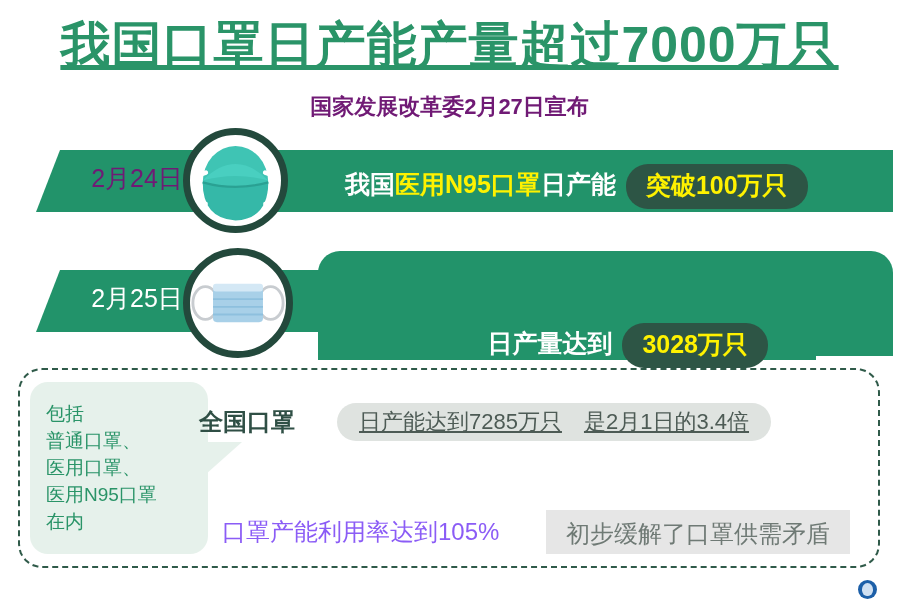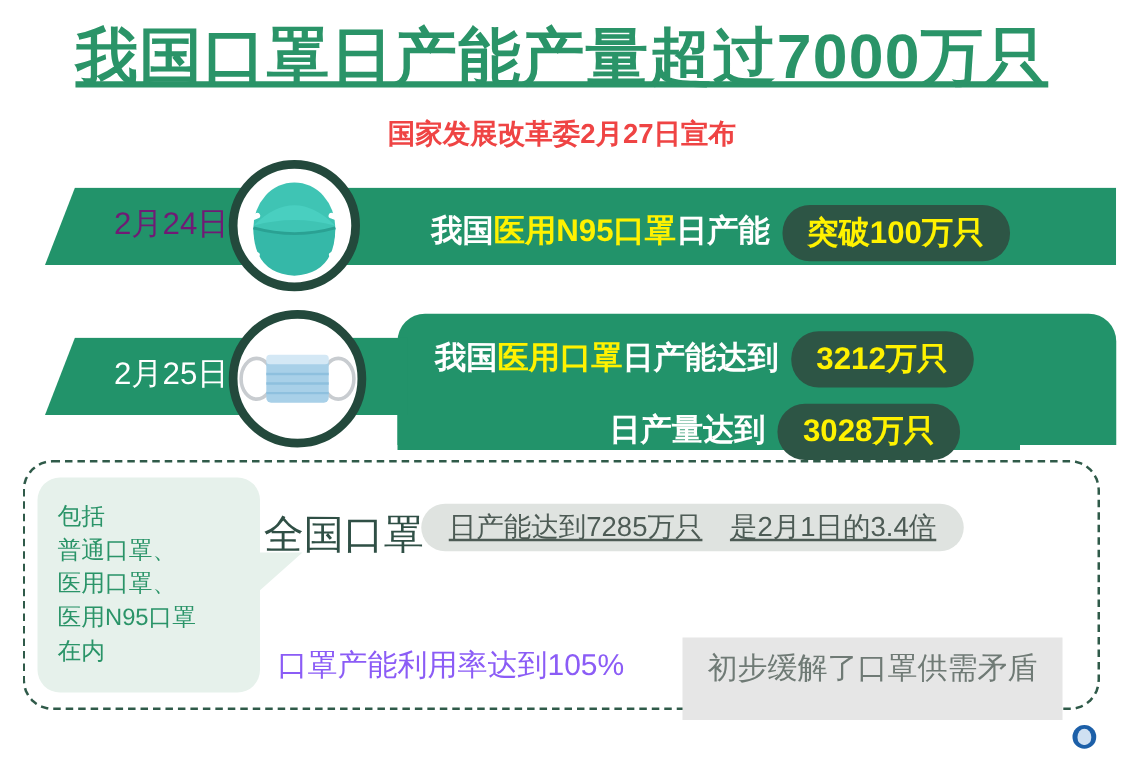--- a/index.html
+++ b/index.html
@@ -22,21 +22,21 @@
     letter-spacing:1px;
     line-height:1.1;
     white-space:nowrap;
     text-decoration:underline;
   }
   .subtitle{
     position:absolute;left:0;top:92px;width:899px;
     text-align:center;
     font-size:22px;
     font-weight:bold;
-    color:#ef4444;
+    color:#701a75;
     white-space:nowrap;
   }
 
   
   .band1{
     position:absolute;left:36px;top:150px;width:857px;height:62px;
     background:#22936a;
     clip-path:polygon(24px 0,857px 0,857px 62px,0 62px);
   }
   .band1-date{
@@ -133,22 +133,22 @@
   .bubble-text{
     position:absolute;left:46px;top:400px;width:160px;
     font-size:19px;
     line-height:27px;
     color:#2a9468;
     white-space:pre-line;
   }
 
   
   .panel-label{
-    position:absolute;left:211px;top:406px;
-    font-size:32px;font-weight:normal;color:#2f4f45;
+    position:absolute;left:199px;top:406px;
+    font-size:24px;font-weight:bold;color:#2f4f45;
     white-space:nowrap;
   }
   .gpill{
     position:absolute;
     background:#dfe3e0;
     border-radius:22px;
     height:38px;line-height:38px;
     color:#4d5b55;
     font-size:22px;
     padding:0 22px;
@@ -163,21 +163,21 @@
   .util-text{
     position:absolute;left:222px;top:516px;
     font-size:24px;color:#8b5cf6;
     white-space:nowrap;
   }
   .gbox{
     position:absolute;left:546px;top:510px;
     background:#e6e6e6;
     color:#6f7a75;
     font-size:24px;
-    padding:8px 20px 26px 20px;
+    padding:8px 20px 4px 20px;
     white-space:nowrap;
   }
 
   
   .footer{
     position:absolute;right:22px;top:580px;
     font-size:17px;color:#3c4a45;
     white-space:nowrap;
     display:flex;align-items:center;gap:6px;
   }
@@ -233,23 +233,20 @@
       <ellipse cx="16" cy="50" rx="13" ry="17" fill="none" stroke="#c8ccd0" stroke-width="3"></ellipse>
       <ellipse cx="84" cy="50" rx="13" ry="17" fill="none" stroke="#c8ccd0" stroke-width="3"></ellipse>
       <rect x="24" y="32" width="52" height="38" rx="4" fill="#a8d0e8"></rect>
       <rect x="24" y="30" width="52" height="8" rx="3" fill="#d4e8f5"></rect>
       <path d="M24 46 H76" stroke="#8ec0de" stroke-width="2" fill="none"></path>
       <path d="M24 54 H76" stroke="#8ec0de" stroke-width="2" fill="none"></path>
       <path d="M24 62 H76" stroke="#8ec0de" stroke-width="2" fill="none"></path>
     </svg>
   </div>
 
-  <div class="band2-line1">
-    <span>我国</span><span class="hl">医用口罩</span><span>日产能达到</span><span class="pill-dark">3212万只</span>
-  </div>
 
   <div class="band2-line2">
     <span>日产量达到</span><span class="pill-dark">3028万只</span>
   </div>
 
   <div class="panel"></div>
 
   <div class="bubble"></div>
   <div class="bubble-tail"></div>
   <div class="bubble-text">包括

